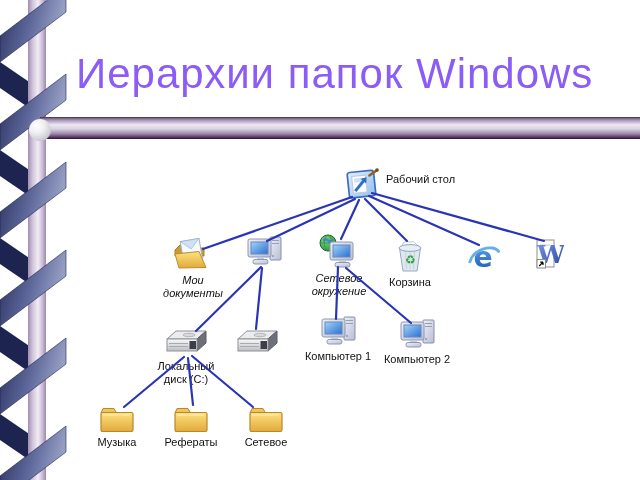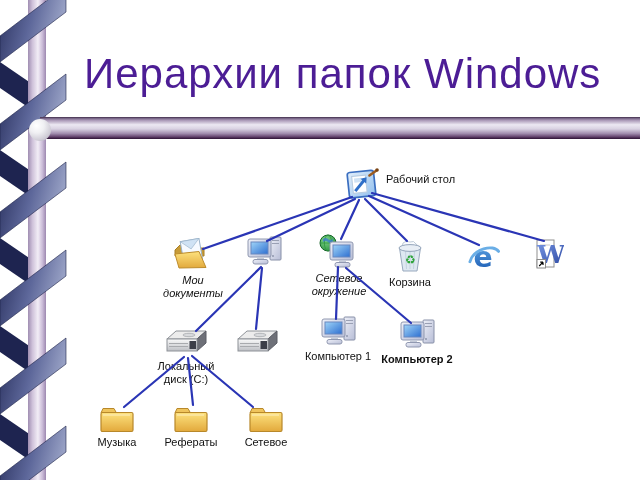--- a/index.html
+++ b/index.html
@@ -18,22 +18,22 @@
     position:absolute;left:40px;top:117px;width:600px;height:21px;z-index:2;
     border-top:1px solid #53405e;
     background:linear-gradient(180deg,#6d5a7c 0%,#a795b4 10%,#ece8f2 32%,#d9d2e2 52%,#a18cae 74%,#6a4a74 88%,#3f2147 96%,#2e1336 100%);
   }
   #bar-sphere{
     position:absolute;left:29px;top:119px;width:22px;height:22px;border-radius:50%;z-index:3;
     background:radial-gradient(circle at 35% 30%,#ffffff 0%,#f0f0f3 35%,#cfccd6 70%,#a29aab 100%);
   }
 
   #page-title{
-    position:absolute;left:84px;top:50px;width:540px;z-index:4;
-    font-size:42px;letter-spacing:1px;color:#4c1d95;white-space:nowrap;
+    position:absolute;left:76px;top:50px;width:540px;z-index:4;
+    font-size:42px;letter-spacing:1px;color:#8b5cf6;white-space:nowrap;
   }
 
   
   .node{position:absolute;display:flex;flex-direction:column;align-items:center;z-index:5;width:90px;}
   .node .lbl{
     margin-top:2px;font-size:11px;line-height:1.18;color:#111;text-align:center;
   }
   .lbl.w56{max-width:56px;} .lbl.w64{max-width:64px;}
   .lbl.w68{max-width:68px;} .lbl.w72{max-width:72px;font-style:italic;}
   .lbl.mt4{margin-top:4px;} .lbl.mt6{margin-top:6px;}
@@ -269,21 +269,21 @@
     </svg>
 </div>
 
 <div class="node" style="left:293px;top:316px;">
   <svg width="38" height="30">
       <use href="#i-computer"></use>
     </svg>
   <div class="lbl mt4">Компьютер 1</div>
 </div>
 
-<div class="node" style="left:372px;top:319px;font-weight:bold;">
+<div class="node" style="left:372px;top:319px;">
   <svg width="38" height="30">
       <use href="#i-computer"></use>
     </svg>
   <div class="lbl mt4">Компьютер 2</div>
 </div>
 
 <div class="node" style="left:72px;top:404px;">
   <svg width="36" height="30">
       <use href="#i-folder"></use>
     </svg>

